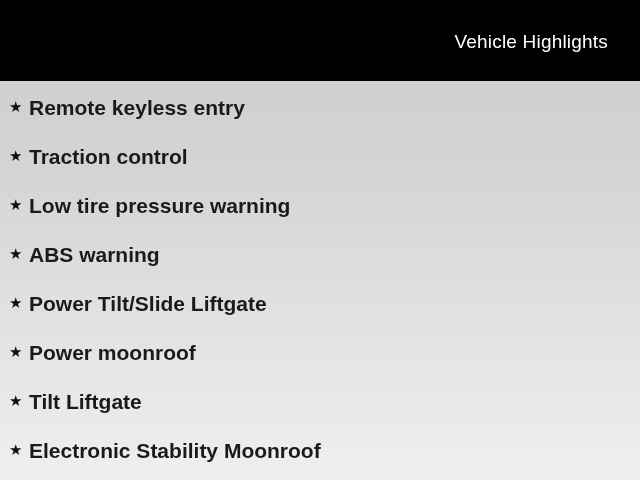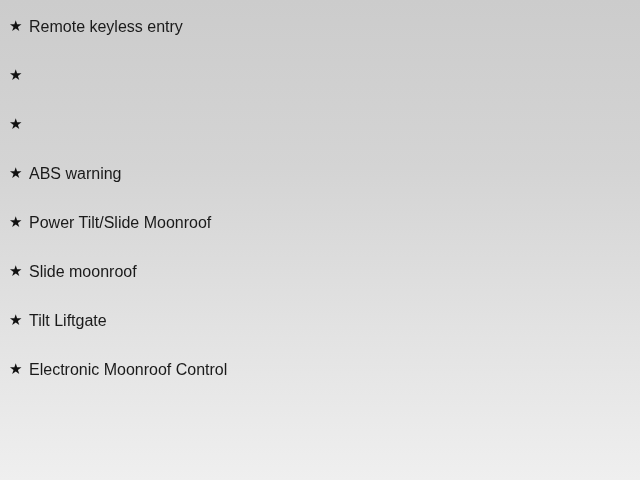--- a/index.html
+++ b/index.html
@@ -74,67 +74,72 @@
     font-size: 15px;
     line-height: 1;
     text-align: left;
     position: relative;
     top: -1px;
   }
 
   .highlight-label {
     flex: 1 1 auto;
     color: #1a1a1a;
-    font-size: 16px;
-    font-weight: 400;
+    font-size: 21px;
+    font-weight: 700;
     line-height: 1;
     white-space: nowrap;
   }
 </style>
 </head>
 <body>
 
 <div id="app">
 
+  <div id="header">
+    <div id="header-title">Vehicle Highlights</div>
+  </div>
 
   <ul id="highlights-list">
 
     <li class="highlight-item" style="top:2px;">
       <span class="highlight-bullet">★</span>
       <span class="highlight-label">Remote keyless entry</span>
     </li>
 
     <li class="highlight-item" style="top:51px;">
       <span class="highlight-bullet">★</span>
+      <span class="highlight-label">Traction control</span>
     </li>
 
     <li class="highlight-item" style="top:100px;">
       <span class="highlight-bullet">★</span>
+      <span class="highlight-label">Low tire pressure warning</span>
     </li>
 
     <li class="highlight-item" style="top:149px;">
       <span class="highlight-bullet">★</span>
       <span class="highlight-label">ABS warning</span>
     </li>
 
     <li class="highlight-item" style="top:198px;">
       <span class="highlight-bullet">★</span>
-      <span class="highlight-label">Power Tilt/Slide Moonroof</span>
+      <span class="highlight-label">Power Tilt/Slide Liftgate</span>
     </li>
 
     <li class="highlight-item" style="top:247px;">
       <span class="highlight-bullet">★</span>
-      <span class="highlight-label">Slide moonroof</span>
+      <span class="highlight-label">Power moonroof</span>
     </li>
 
     <li class="highlight-item" style="top:296px;">
       <span class="highlight-bullet">★</span>
       <span class="highlight-label">Tilt Liftgate</span>
     </li>
 
     <li class="highlight-item" style="top:345px;">
       <span class="highlight-bullet">★</span>
-      <span class="highlight-label">Electronic Moonroof Control</span>
+      <span class="highlight-label">Electronic Stability Moonroof</span>
     </li>
 
   </ul>
 
 </div>
 
 </body></html>

